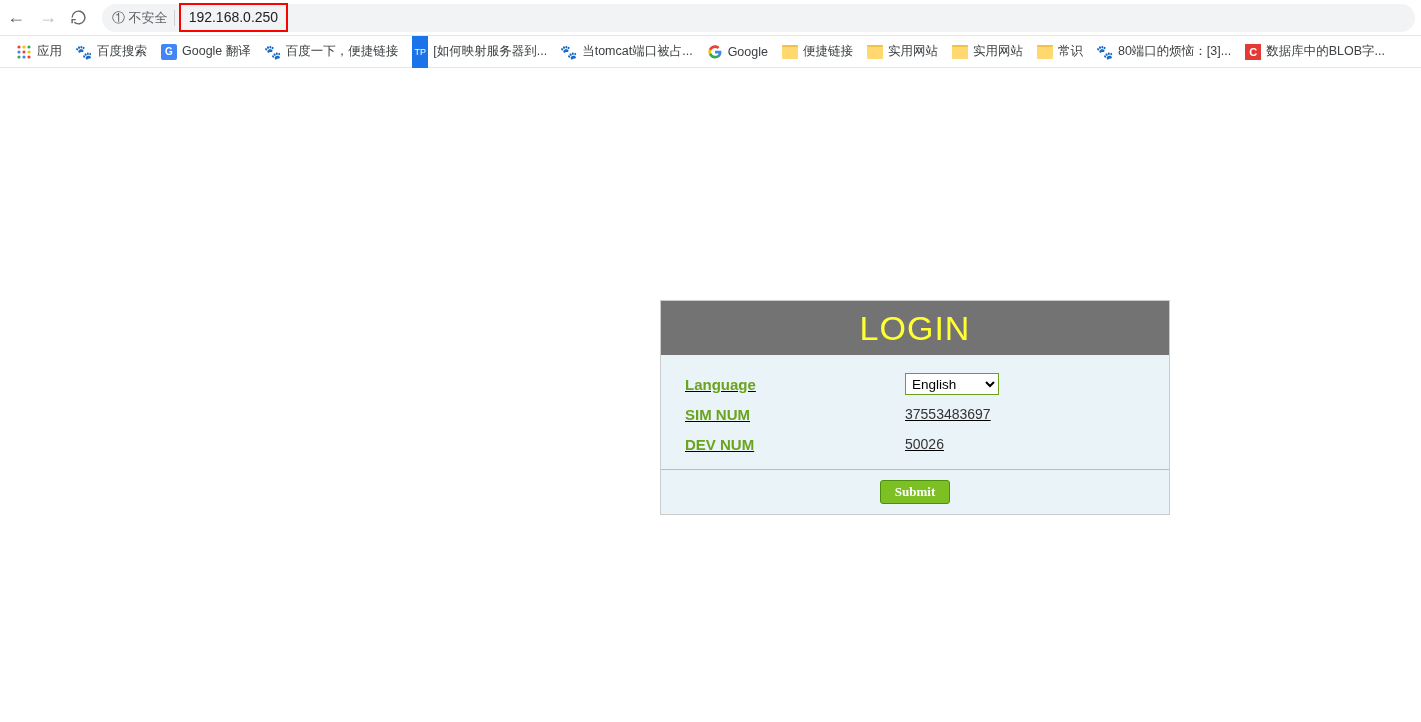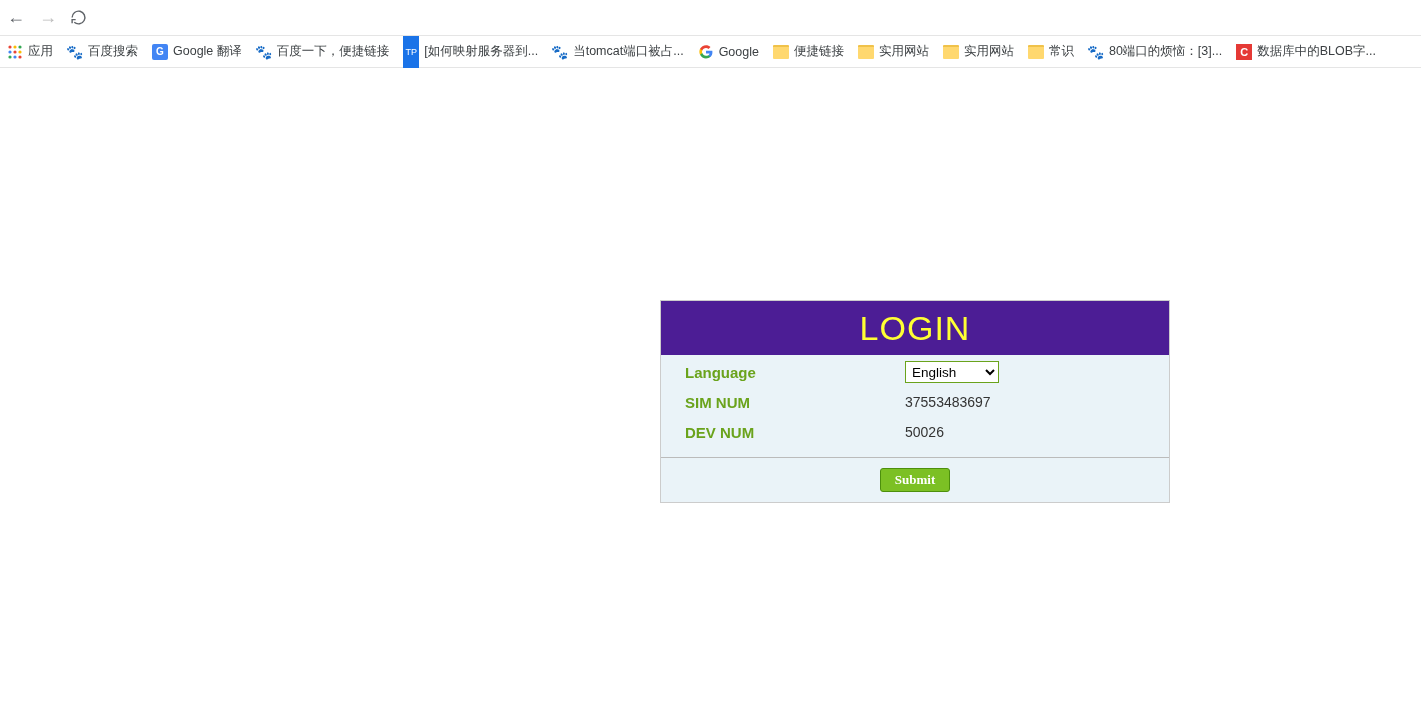--- a/index.html
+++ b/index.html
@@ -11,36 +11,36 @@
   .nav-disabled { color: #bcbcbc; }
   .reload-icon svg { width: 17px; height: 17px; display:block; }
 
   .addr-wrap { flex: 1; display: flex; align-items: center; height: 28px; background: #f1f3f4; border-radius: 14px; padding: 0 10px; gap: 6px; font-size: 13px; color: #5f6368; }
   .addr-wrap .insecure { color: #5f6368; }
   .addr-wrap .divider { width: 1px; height: 16px; background: #cfcfcf; }
   .addr-text { color: #202124; font-size: 14px; }
   .highlight-box { border: 2px solid #ff0000; padding: 0 8px; line-height: 24px; margin-left: -2px; }
 
   
-  .bookmarks { display: flex; height: 32px; border-bottom: 1px solid #e5e5e5; padding: 0 7px; gap: 14px; font-size: 12.5px; color: #3c4043; background: #fff; }
+  .bookmarks { display: flex; height: 32px; border-bottom: 1px solid #e5e5e5; padding: 0 16px; gap: 14px; font-size: 12.5px; color: #3c4043; background: #fff; }
   .bm-item { display: flex; align-items: center; gap: 5px; cursor: pointer; white-space: nowrap; }
   .bm-icon { width: 16px; height: 16px; display:flex; align-items:center; justify-content:center; font-size: 14px; }
   .paw { color: #1f6ed4; }
   .g-translate { background:#4285f4; color:#fff; font-size:10px; border-radius:2px; width:16px; height:16px; display:flex; align-items:center; justify-content:center; font-weight:bold;}
   .tp-icon { background:#1a73e8; color:#fff; font-size:9px; width:16px; height:32px; display:flex; align-items:center; justify-content:center; font-weight:normal; }
   .folder-icon { width: 16px; height: 14px; background: #ffd86f; border-radius: 1px; border-top: 2px solid #f0c24a; }
   .c-icon { background:#e53935; color:#fff; width:16px; height:16px; display:flex; align-items:center; justify-content:center; font-weight:bold; font-size:11px; }
 
   main { position: relative; width: 100%; height: calc(100% - 68px); }
 
   
   .login-panel { position: absolute; left: 660px; top: 232px; width: 510px; border: 1px solid #ccc; background: #eaf3f8; }
-  .login-head { background: #4c1d95; height: 54px; display:flex; align-items:center; justify-content:center; }
+  .login-head { background: #737373; height: 54px; display:flex; align-items:center; justify-content:center; }
   .login-head span { font-family: Arial, sans-serif; font-size: 34px; font-weight: normal; color: #ffff33; letter-spacing: 1px; }
-  .login-body { padding: 2px 24px 10px 24px; }
+  .login-body { padding: 14px 24px 10px 24px; text-decoration: underline; }
   .row { display: flex; align-items: center; min-height: 30px; }
   .row .lab { width: 220px; color: #6aa31c; font-weight: bold; font-size: 15px; }
   .row .val { font-size: 14px; color: #333; }
   select { border: 1px solid #6aa31c; background: #fff; font-size: 13.5px; padding: 1px 2px; height: 22px; }
   #lang-sel { width: 94px; }
   #user-sel { width: 64px; }
   input[type="password"] { border: 1px solid #6aa31c; width: 122px; height: 22px; background: #fff; padding: 2px 4px; }
   .login-foot { border-top: 1px solid #bbb; padding: 10px 0; display:flex; justify-content:center; background:#eaf3f8;}
   .submit-btn { background: #7cc024; border: 1px solid #4d8f0c; color: #fff; font-family: Liberation Serif, serif; font-weight: bold; font-size: 13px; padding: 3px 14px; border-radius: 3px; cursor: pointer; }
 </style>
@@ -48,20 +48,27 @@
 <body>
 
 <div class="chrome-bar">
   <div class="nav-btn">←</div>
   <div class="nav-btn nav-disabled">→</div>
   <div class="nav-btn reload-icon">
     <svg viewBox="0 0 24 24" fill="none" stroke="#5f6368" stroke-width="2">
         <path d="M3 12a9 9 0 1 1 3 6.7"></path>
         <path d="M3 20v-5h5"></path>
       </svg>
+  </div>
+  <div class="addr-wrap">
+    <span class="insecure">① 不安全</span>
+    <span class="divider"></span>
+    <span class="highlight-box">
+      <span class="addr-text">192.168.0.250</span>
+    </span>
   </div>
 </div>
 
 <div class="bookmarks">
   <div class="bm-item">
     <span class="bm-icon">
       <svg width="16" height="16" viewBox="0 0 16 16">
           <circle cx="3" cy="3" r="1.6" fill="#ea4335"></circle>
           <circle cx="8" cy="3" r="1.6" fill="#fbbc04"></circle>
           <circle cx="13" cy="3" r="1.6" fill="#34a853"></circle>

